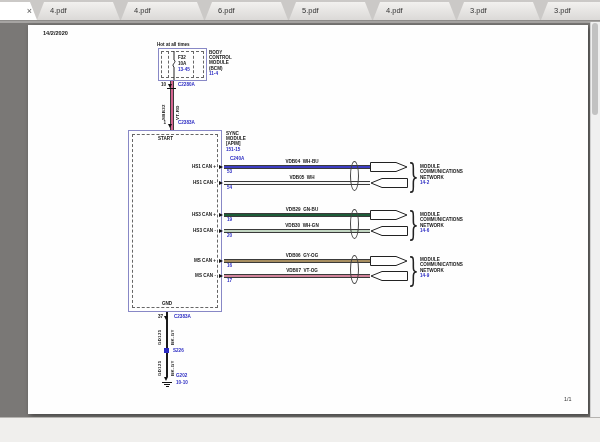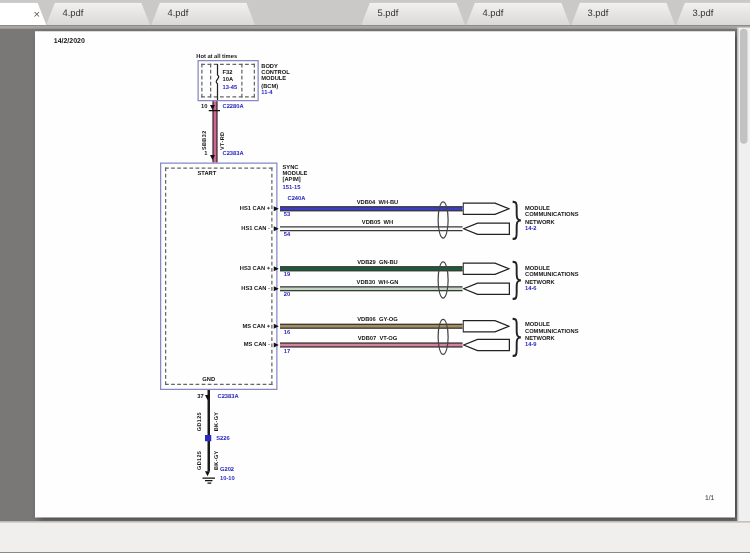--- a/index.html
+++ b/index.html
@@ -83,20 +83,21 @@
 <body>
 
 <div class="window">
 
   <div class="tabbar">
     <div class="tab active">
       <span class="close">×</span>
     </div>
     <div class="tab" style="left:37px">4.pdf</div>
     <div class="tab" style="left:121px">4.pdf</div>
+    <div class="tab" style="left:205px">6.pdf</div>
     <div class="tab" style="left:289px">5.pdf</div>
     <div class="tab" style="left:373px">4.pdf</div>
     <div class="tab" style="left:457px">3.pdf</div>
     <div class="tab" style="left:541px">3.pdf</div>
   </div>
 
   <div class="content">
     <div class="topstrip"></div>
 
     <div class="page">

